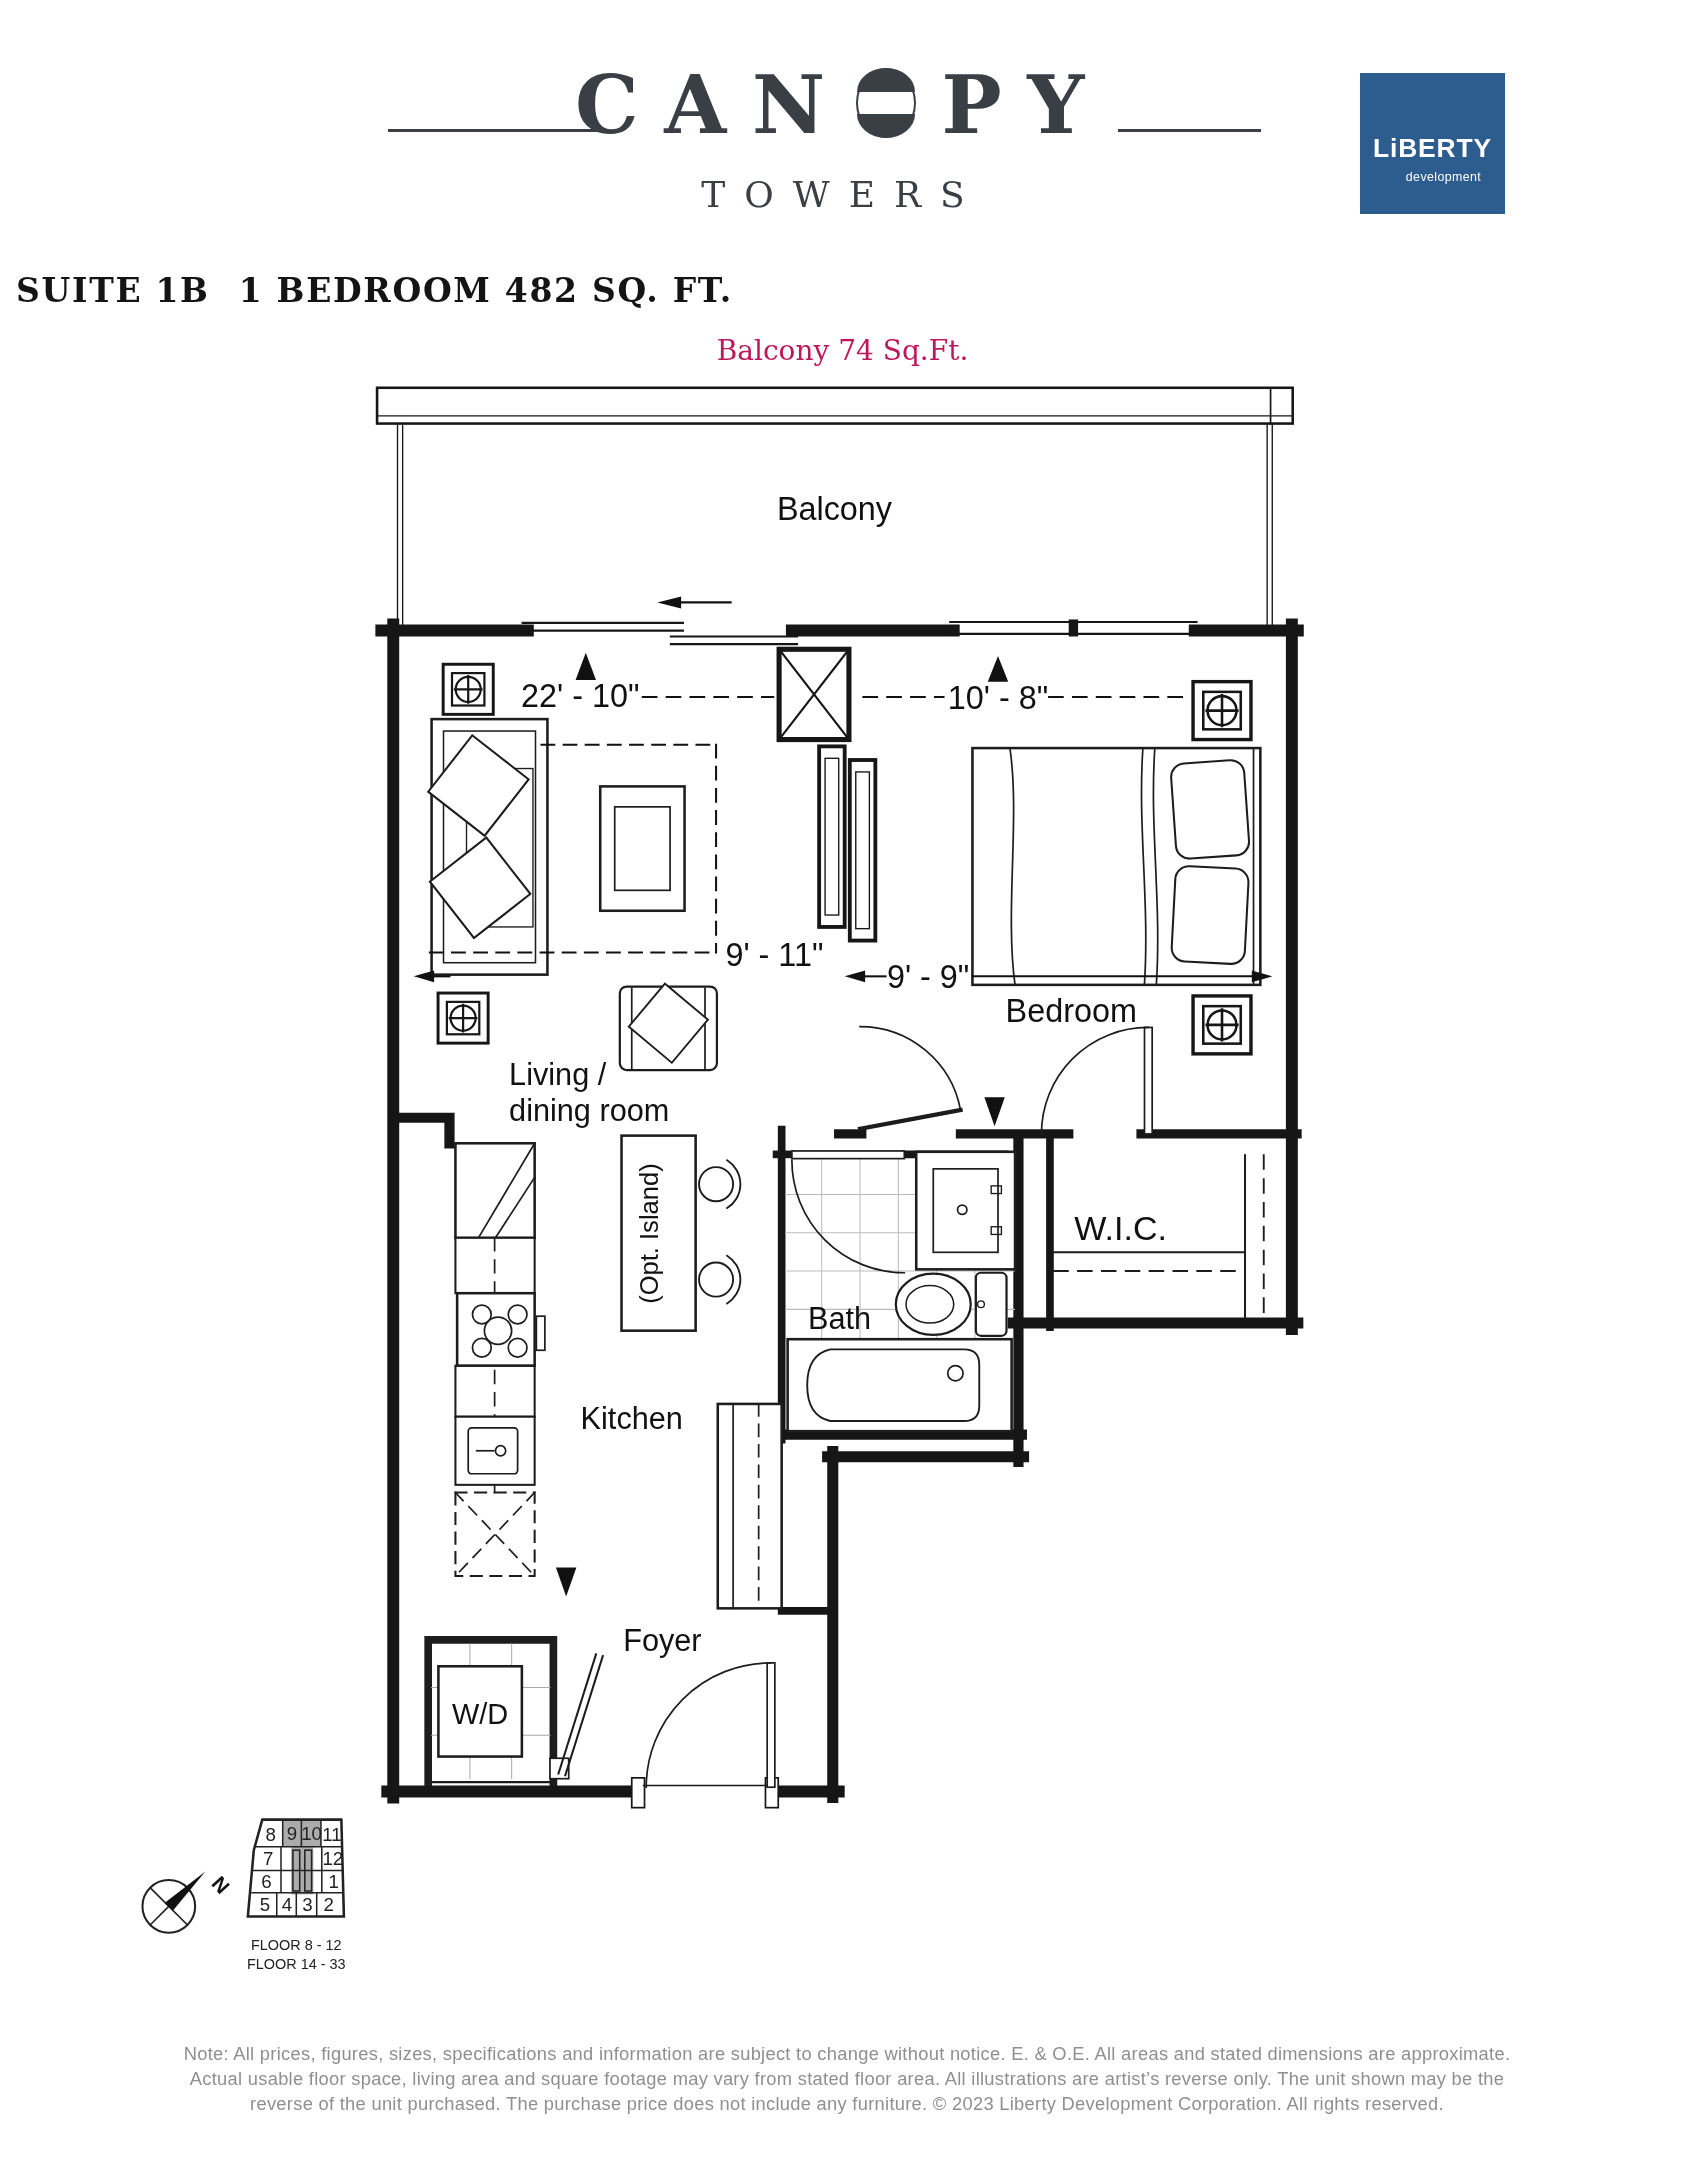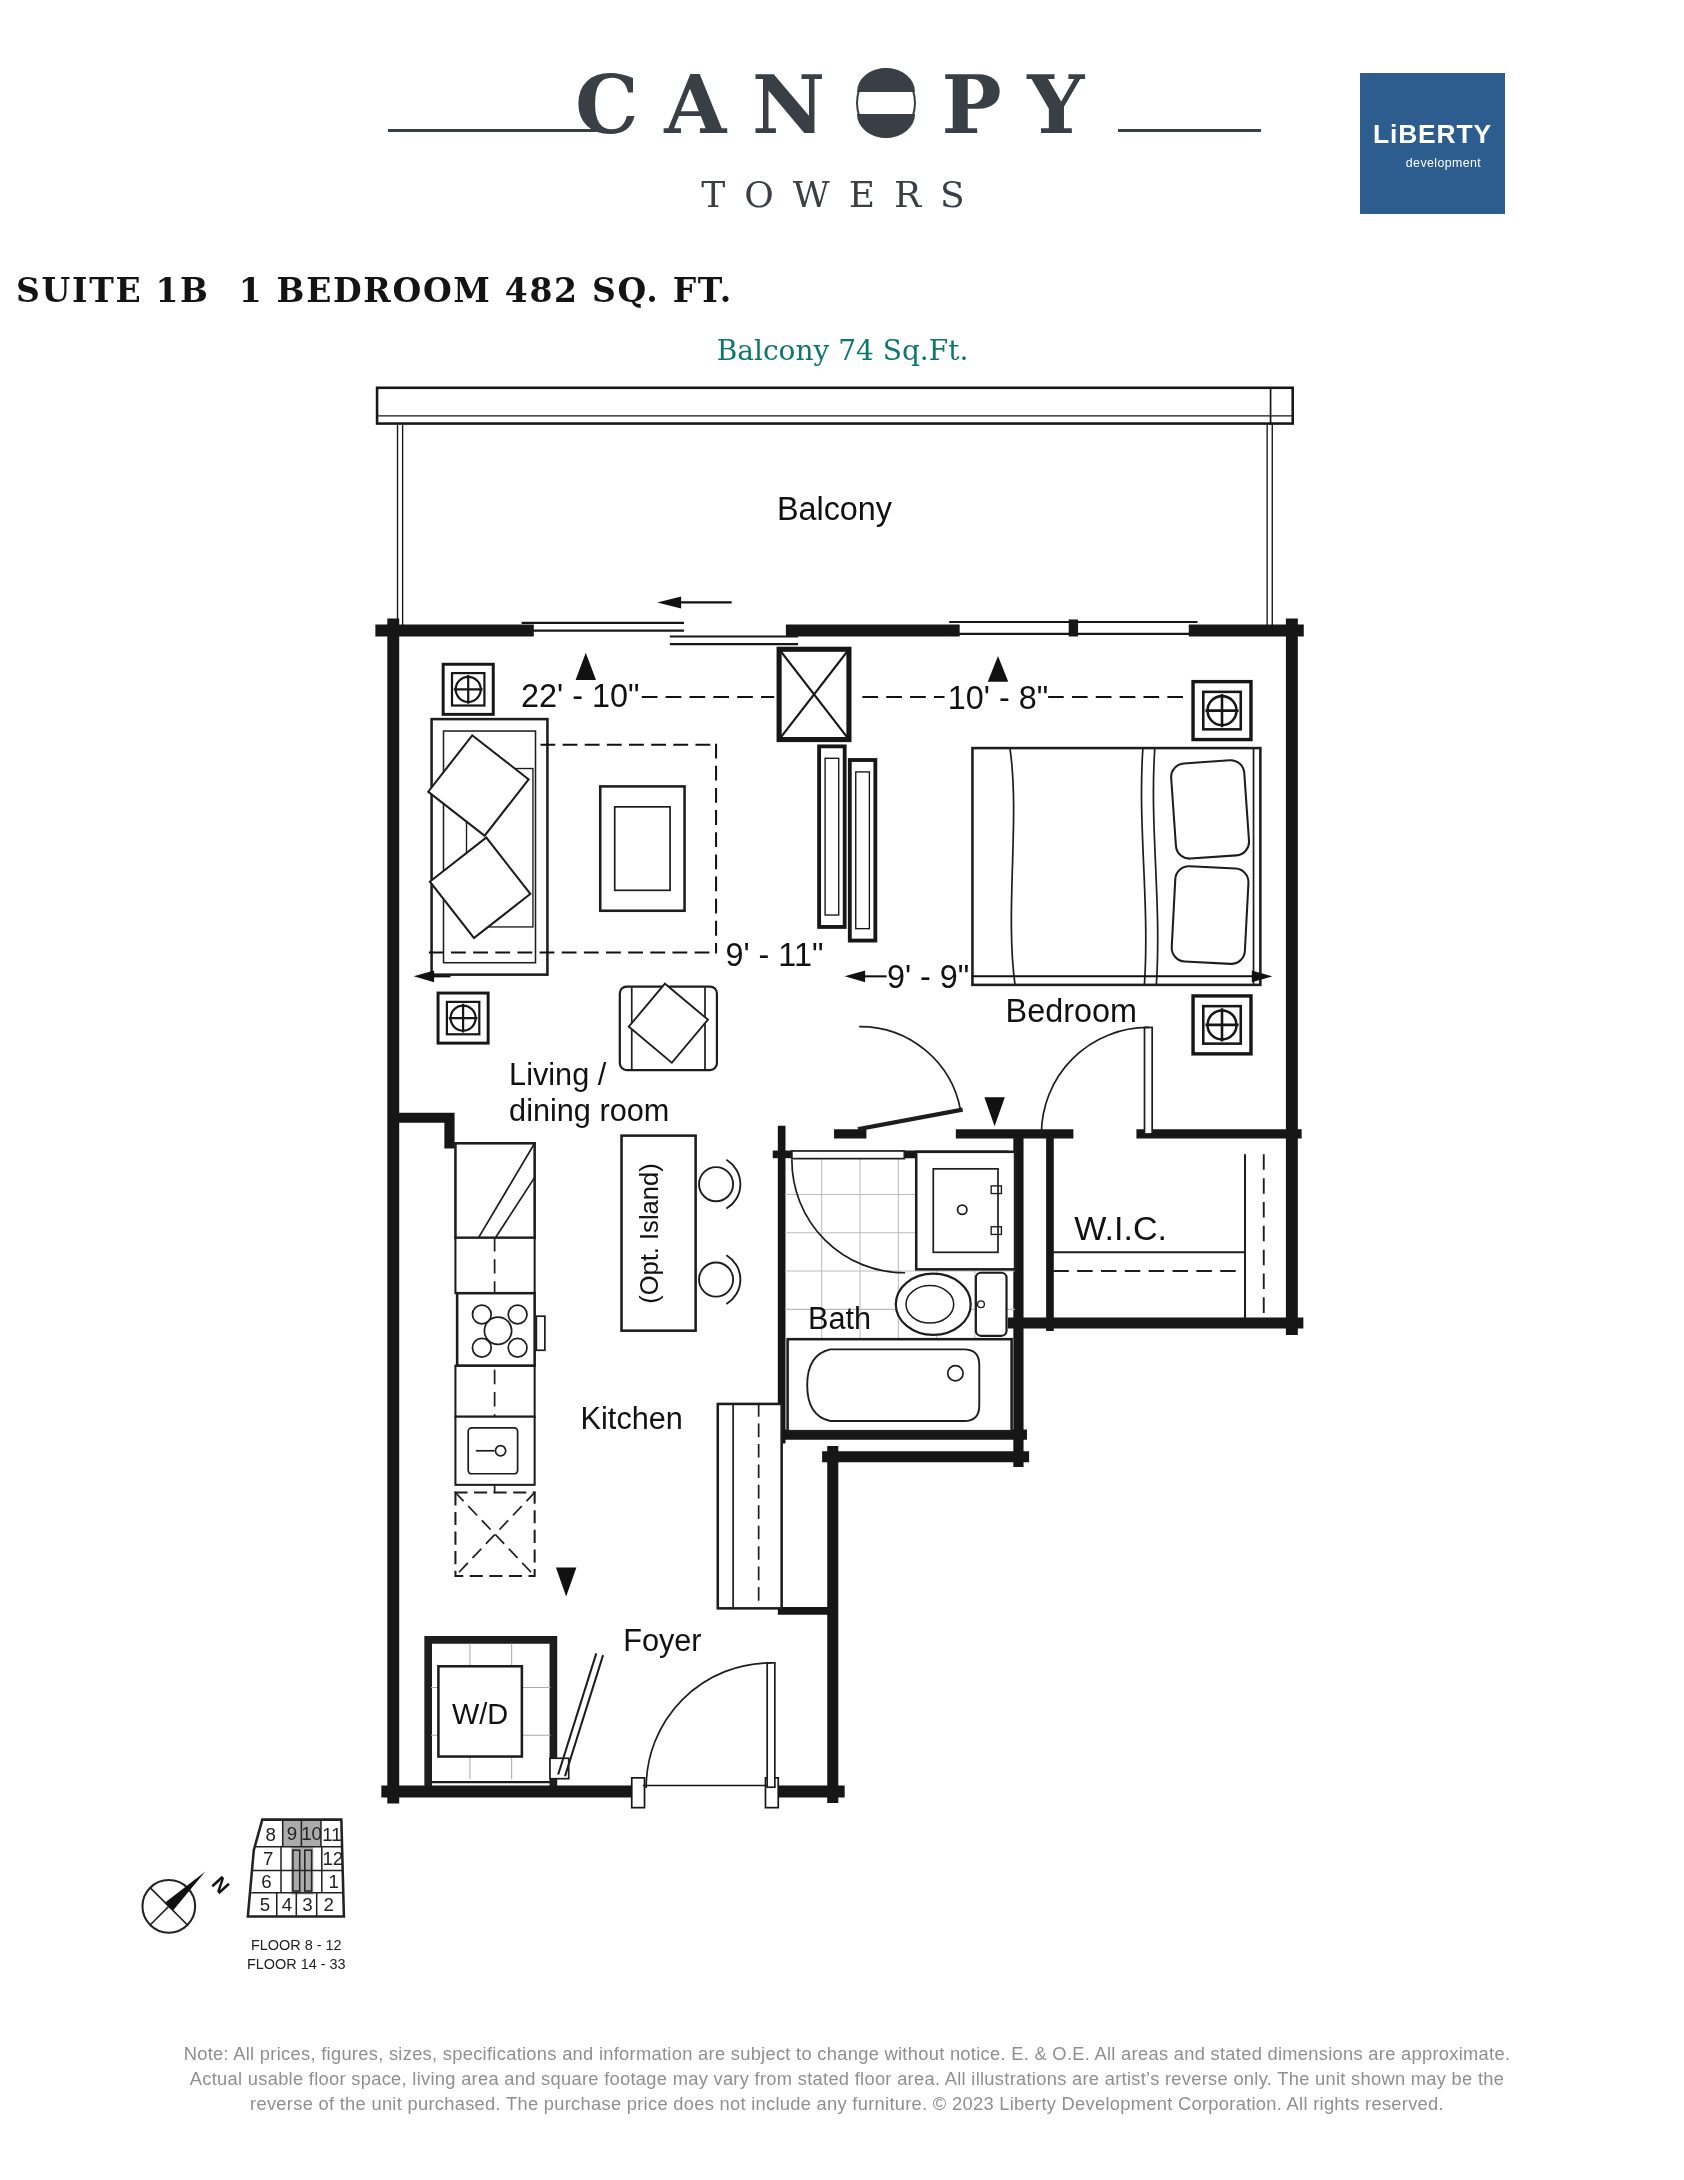--- a/index.html
+++ b/index.html
@@ -19,24 +19,24 @@
   .brand-o .o-cap-bot{position:absolute;left:0.9px;right:0.9px;bottom:0;height:34%;background:#3a3f46;
         border-radius:0 0 50% 50% / 0 0 100% 100%;}
   #brand-sub{position:absolute;left:0;top:174px;width:1685px;text-align:center;
          font-family:"DejaVu Serif","Liberation Serif",serif;font-weight:400;
          font-size:36px;letter-spacing:19px;color:#3a3f46;}
   #suite-title{position:absolute;left:16px;top:271px;width:1685px;text-align:left;
          font-family:"DejaVu Serif","Liberation Serif",serif;font-weight:700;
          font-size:33px;color:#141414;letter-spacing:1.7px;}
   #suite-title .gap{display:inline-block;width:29px;}
   #balcony-info{position:absolute;left:0;top:334px;width:1685px;text-align:center;
-         font-family:"DejaVu Serif","Liberation Serif",serif;font-size:28px;color:#0f766e;}
+         font-family:"DejaVu Serif","Liberation Serif",serif;font-size:28px;color:#be185d;}
   #liberty{position:absolute;left:1360px;top:73px;width:145px;height:141px;background:#2d5c8f;
          color:#fff;text-align:center;}
-  #liberty .lib-name{margin-top:46px;font-size:26.4px;font-weight:700;letter-spacing:0.9px;}
+  #liberty .lib-name{margin-top:60px;font-size:26.4px;font-weight:700;letter-spacing:0.9px;}
   #liberty .lib-tag{font-size:12.4px;margin-top:6px;padding-left:22px;letter-spacing:0.4px;}
   
   #plan-svg{position:absolute;left:366px;top:375px;}
   #keyplan-svg{position:absolute;left:68px;top:1806px;}
   text.pl{font-family:"Liberation Sans",sans-serif;fill:#111;}
   
   #footer{position:absolute;left:72px;top:2041px;width:1550px;color:#8f8f8f;
           font-size:18.3px;line-height:25px;letter-spacing:0.3px;text-align:center;}
 </style>
 </head>

